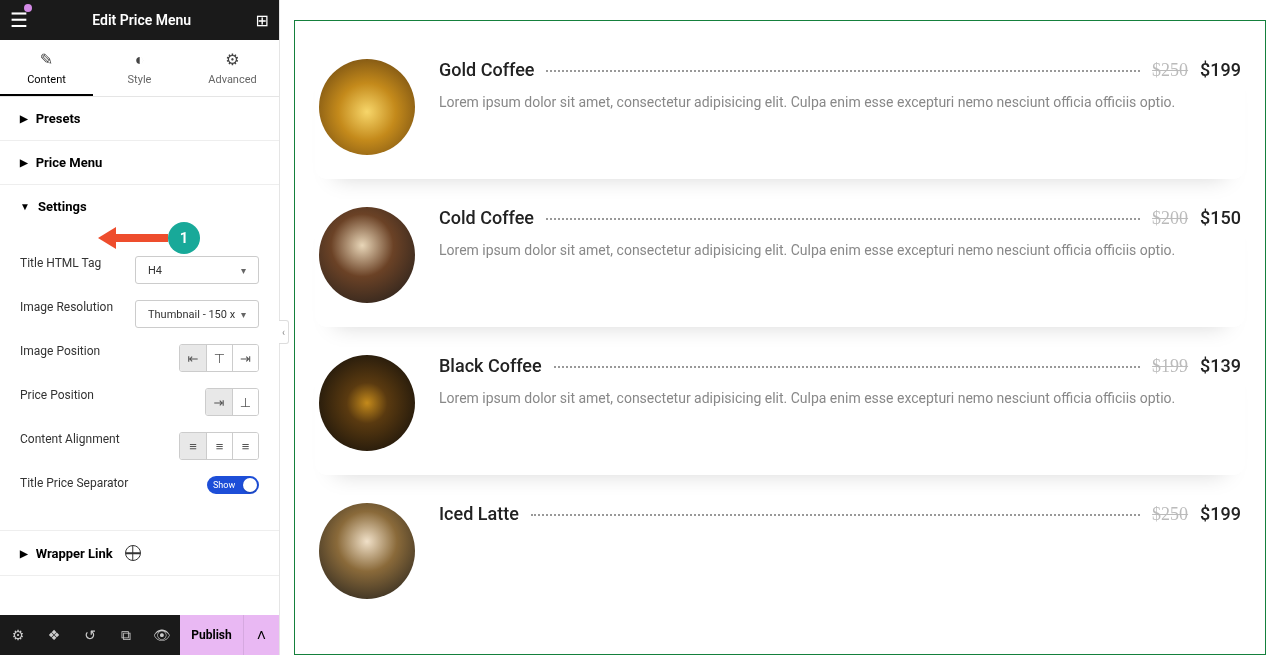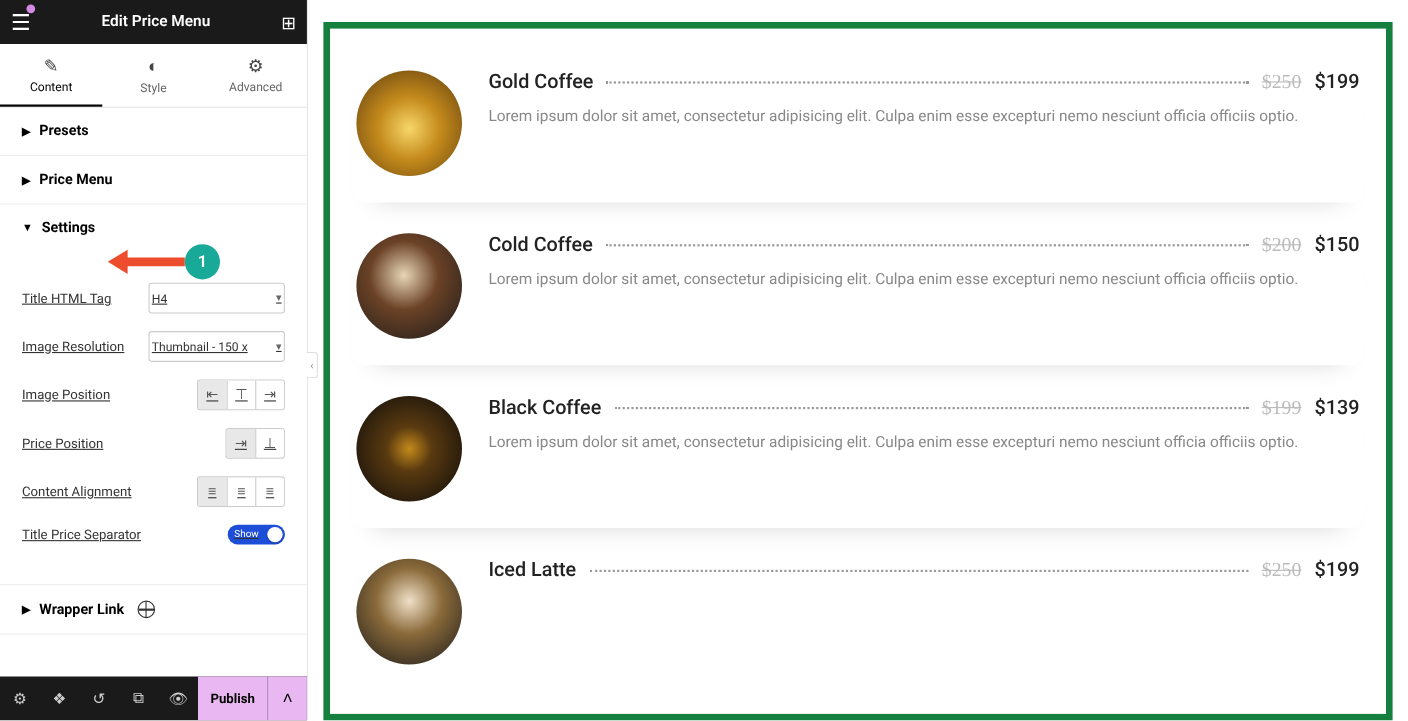--- a/index.html
+++ b/index.html
@@ -15,23 +15,23 @@
 
 .tabs { display: flex; border-bottom: 1px solid #e5e5e5; }
 .tab { flex: 1; text-align: center; padding: 10px 0 8px; cursor: pointer; font-size: 11px; color: #666; border-bottom: 2px solid transparent; }
 .tab.active { border-bottom-color: #000; color: #000; }
 .tab .ticon { font-size: 16px; display: block; margin-bottom: 4px; color: #444; }
 
 .section-head { padding: 14px 20px; font-size: 13px; font-weight: 700; cursor: pointer; display: flex; align-items: center; gap: 8px; border-bottom: 1px solid #eee; }
 .section-head .caret { font-size: 10px; }
 
 .settings-body { padding: 12px 20px 20px; }
-.row { display: flex; align-items: center; justify-content: space-between; margin: 16px 0; font-size: 12px; color: #333; text-decoration: underline; }
+.row { display: flex; justify-content: space-between; margin: 16px 0; font-size: 12px; color: #333; }
 .row label { flex: 0 0 auto; }
-.select { width: 124px; height: 28px; border: 1px solid #ccc; border-radius: 3px; font-size: 11px; padding: 0 2px; background: #fff; cursor: pointer; display: flex; align-items: center; justify-content: space-between; }
+.select { width: 124px; height: 28px; border: 1px solid #ccc; border-radius: 3px; font-size: 11px; padding: 0 12px; background: #fff; cursor: pointer; display: flex; align-items: center; justify-content: space-between; }
 .select .chev { font-size: 10px; color: #666; }
 
 .btn-group { display: flex; border: 1px solid #ccc; border-radius: 3px; overflow: hidden; }
 .btn-group button { width: 26px; height: 26px; border: none; background: #fff; cursor: pointer; font-size: 13px; color: #555; border-left: 1px solid #ccc; display: flex; align-items: center; justify-content: center; }
 .btn-group button:first-child { border-left: none; }
 .btn-group button.sel { background: #e8e8e8; }
 
 .toggle { width: 52px; height: 18px; border-radius: 10px; position: relative; cursor: pointer; font-size: 9px; display: flex; align-items: center; }
 .toggle.on { background: #1d4ed8; justify-content: flex-start; padding-left: 6px; color: #fff; }
 .toggle.off { background: #ddd; justify-content: flex-end; padding-right: 6px; color: #888; }
@@ -40,21 +40,21 @@
 .toggle.off::after { left: 2px; }
 
 .bottom-bar { margin-top: auto; height: 40px; background: #1a1a1a; display: flex; align-items: center; }
 .bottom-bar .bi { width: 36px; text-align: center; color: #ccc; font-size: 14px; cursor: pointer; }
 .publish-btn { flex: 1; height: 100%; background: #e9b8f3; color: #000; font-size: 12px; display: flex; align-items: center; justify-content: center; cursor: pointer; font-weight: 700; }
 .publish-caret { width: 36px; height: 100%; background: #e9b8f3; display: flex; align-items: center; justify-content: center; cursor: pointer; border-left: 1px solid rgba(0,0,0,0.08); }
 
 .collapse-handle { position: absolute; right: -10px; top: 320px; width: 10px; height: 24px; background: #fff; border: 1px solid #ddd; border-left: none; border-radius: 0 3px 3px 0; display: flex; align-items: center; justify-content: center; font-size: 10px; color: #888; cursor: pointer; }
 
 .canvas { flex: 1; padding: 20px 14px 0 14px; overflow: hidden; }
-.widget-frame { border: 6px solid #15803d; min-height: 100%; padding: 30px 20px 0; }
+.widget-frame { border: 1px solid #15803d; min-height: 100%; padding: 30px 20px 0; }
 
 .menu-item { display: flex; gap: 24px; margin-bottom: 20px; background: #fff; border-radius: 12px; padding: 8px 4px 24px; box-shadow: 0 18px 22px -20px rgba(0,0,0,0.18); }
 .menu-item .thumb { width: 96px; height: 96px; border-radius: 50%; flex-shrink: 0; background: #222; }
 .thumb.gold { background: radial-gradient(circle at 50% 55%, #f7d66a 0%, #c48a1b 40%, #5a3a10 100%); }
 .thumb.cold { background: radial-gradient(circle at 45% 40%, #e8d6b8 0%, #6b4226 40%, #1a1a1a 100%); }
 .thumb.black { background: radial-gradient(circle at 50% 50%, #c48a1b 0%, #5a3a10 30%, #0a0a0a 100%); }
 .thumb.iced { background: radial-gradient(circle at 50% 40%, #f0e0c8 0%, #8a6a3a 40%, #1a1a1a 100%); }
 
 .menu-body { flex: 1; }
 .title-row { display: flex; align-items: baseline; gap: 12px; }

